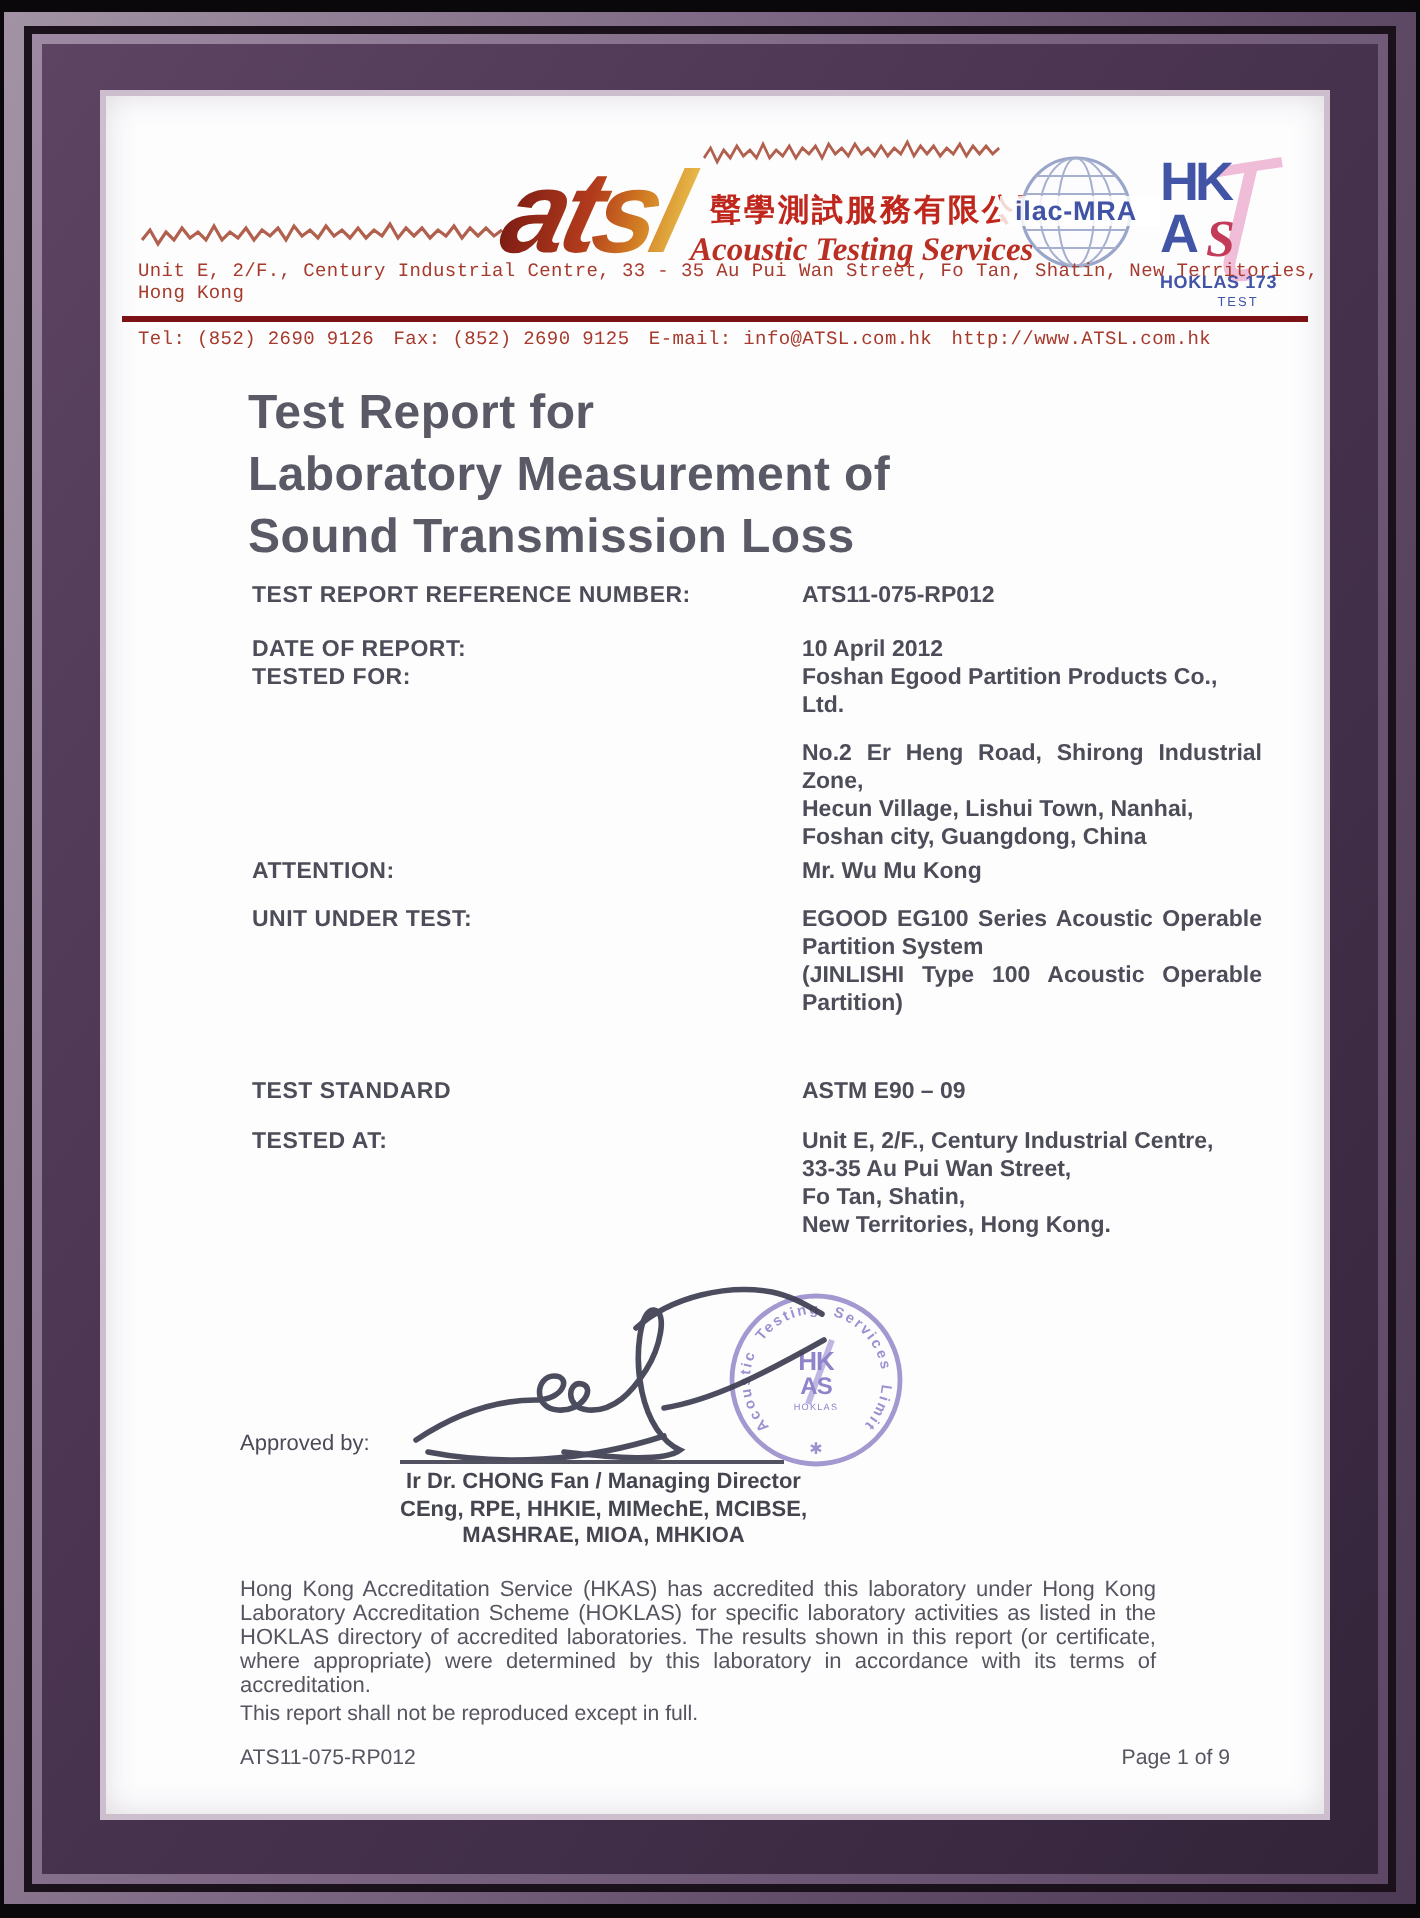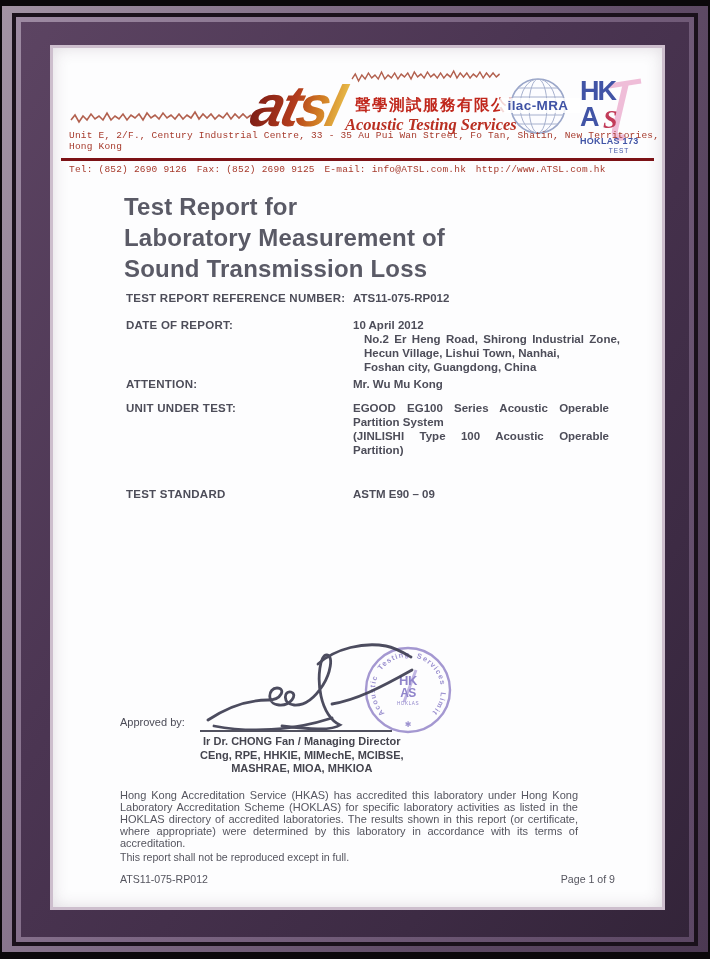--- a/index.html
+++ b/index.html
@@ -24,21 +24,21 @@
   .addr { left:16px; font-family:Liberation Mono, monospace; font-size:9.5px; color:#a63a2c; letter-spacing:.2px; }
   .addr1 { top:82px; }
   .addr2 { top:95px;margin-top:21px; }
   .rule { left:8px; right:8px; top:110px; height:3px; background:#7c1216; }
 
   
   .title { left:71px; top:143px; font-size:24px; font-weight:bold; line-height:31px; color:#5a5a66; letter-spacing:.2px; }
 
   
   .rows { left:73px; top:243px; width:505px; }
-  .row { display:flex; align-items:flex-start; }
+  .row { display:flex; align-items:flex-start;gap:48px; }
   .lbl { flex:0 0 227px; font-size:11.5px; font-weight:bold; line-height:14px; letter-spacing:.25px; color:#4d4d59; }
   .val { width:256px; font-size:11.5px; font-weight:bold; line-height:14px; color:#4d4d59; }
   .jl  { text-align:justify; text-align-last:justify; }
   .mb13{ margin-bottom:13px; } .mb12{ margin-bottom:0;align-items:flex-end; } .mb10{ margin-bottom:10px; }
   .mb3 { margin-bottom:3px;justify-content:center; }  .mb30{ margin-bottom:30px; } .mb11{ margin-bottom:11px; }
 
   
   .approval { left:67px; top:598px; right:38px; height:150px; }
   .approved-by { left:0; top:70px; font-size:11px; color:#4b4b57; }
   .sig-line { left:80px; top:84px; width:192px; height:2px; background:#51515f; }
@@ -126,20 +126,24 @@
 
   <div class="abs rows">
     <div class="row mb13">
       <span class="lbl">TEST REPORT REFERENCE NUMBER:</span>
       <span class="val">ATS11-075-RP012</span>
     </div>
     <div class="row mb12">
       <span class="lbl">DATE OF REPORT:</span>
       <span class="val">10 April 2012</span>
     </div>
+    <div class="row mb10">
+      <span class="lbl">TESTED FOR:</span>
+      <span class="val">Foshan Egood Partition Products Co., Ltd.</span>
+    </div>
     <div class="row mb3">
       <span class="lbl"></span>
       <span class="val">
         <div class="jl">No.2 Er Heng Road, Shirong Industrial Zone,</div>
         <div>Hecun Village, Lishui Town, Nanhai,</div>
         <div>Foshan city, Guangdong, China</div>
       </span>
     </div>
     <div class="row mb10">
       <span class="lbl">ATTENTION:</span>
@@ -150,20 +154,29 @@
       <span class="val">
         <div class="jl">EGOOD EG100 Series Acoustic Operable</div>
         <div>Partition System</div>
         <div class="jl">(JINLISHI Type 100 Acoustic Operable</div>
         <div>Partition)</div>
       </span>
     </div>
     <div class="row mb11">
       <span class="lbl">TEST STANDARD</span>
       <span class="val">ASTM E90 – 09</span>
+    </div>
+    <div class="row">
+      <span class="lbl">TESTED AT:</span>
+      <span class="val">
+        <div>Unit E, 2/F., Century Industrial Centre,</div>
+        <div>33-35 Au Pui Wan Street,</div>
+        <div>Fo Tan, Shatin,</div>
+        <div>New Territories, Hong Kong.</div>
+      </span>
     </div>
   </div>
 
   <div class="abs approval">
     <svg class="abs sigsvg" viewBox="0 0 350 112">
 
       <g opacity=".8">
         <circle cx="228" cy="52" r="42" fill="none" stroke="#8f7fc6" stroke-width="2.4"></circle>
         <defs>
           <path id="ringPath" d="M204.7,75.3 A33,33 0 1 1 251.3,75.3" fill="none"></path>

